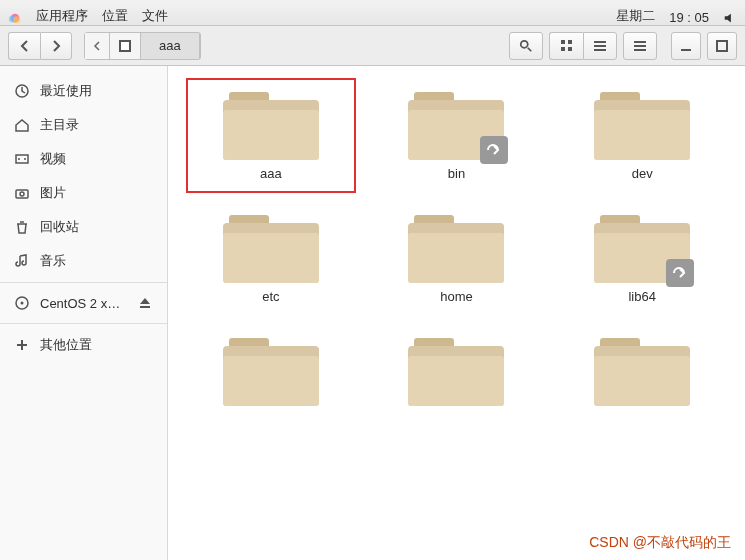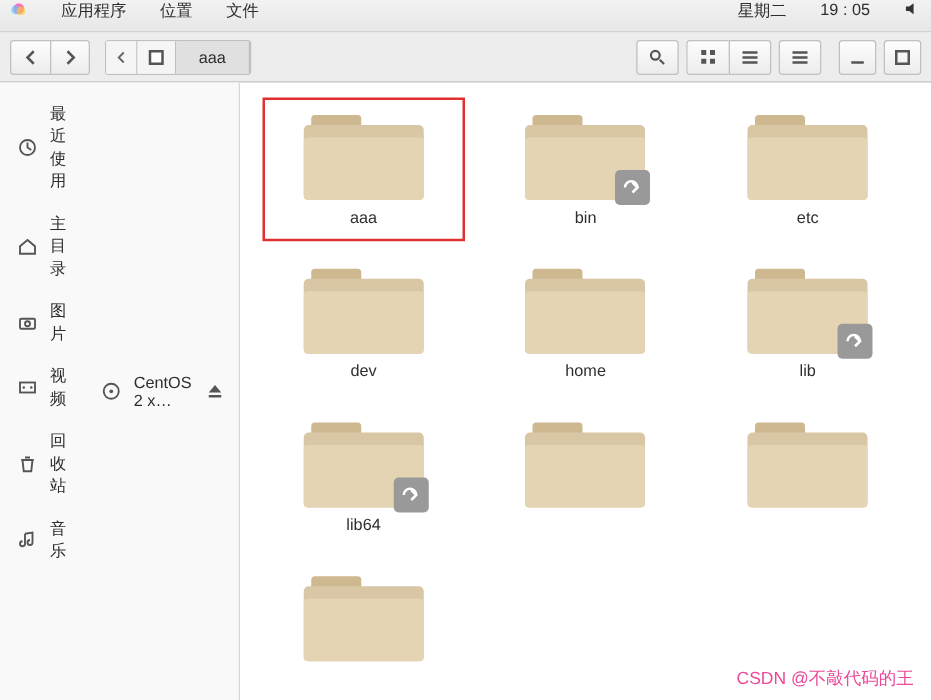--- a/index.html
+++ b/index.html
@@ -1,50 +1,50 @@
 <!DOCTYPE html>
 <html><head>
 <meta charset="utf-8">
 <style>
 *{box-sizing:border-box;margin:0;padding:0;font-family:sans-serif;font-size:13px;color:#2e2e2e}
 body{width:745px;height:560px;background:#fff;position:relative;overflow:hidden}
-.topbar{height:26px;background:linear-gradient(#f2f2f2,#e7e7e7);border-bottom:1px solid #c5c5c5;display:flex;align-items:flex-start;padding:0 8px;gap:27px}
+.topbar{height:26px;background:linear-gradient(#f2f2f2,#e7e7e7);border-bottom:1px solid #c5c5c5;display:flex;align-items:flex-end;padding:0 8px;gap:14px}
 .topbar .icon{width:14px;height:14px}
 .topbar .spacer{flex:1}
 .toolbar{height:40px;background:#ededed;border-bottom:1px solid #c5c5c5;display:flex;align-items:center;padding:0 8px;gap:6px}
 .btn{height:28px;border:1px solid #c0c0c0;background:linear-gradient(#fdfdfd,#ececec);border-radius:3px;display:flex;align-items:center;justify-content:center;cursor:pointer}
 .btn-pair{display:flex}
 .btn-pair .btn:first-child{border-radius:3px 0 0 3px;border-right:none}
 .btn-pair .btn:last-child{border-radius:0 3px 3px 0}
 .nav-btn{width:32px}
 .path-box{height:28px;border:1px solid #c0c0c0;border-radius:3px;background:#e8e8e8;display:flex;align-items:center;margin-left:6px;flex:0 0 auto}
 .path-seg{padding:0 8px;height:26px;display:flex;align-items:center;border-right:1px solid #c0c0c0}
 .path-seg.icon-seg{background:#f5f5f5}
 .path-seg.active{background:#e0e0e0}
 .toolbar .spacer{flex:1}
 .view-btn{width:34px}
 .min-btn{width:30px}
 .body-wrap{display:flex;height:calc(100% - 66px)}
-.sidebar{width:192px;background:#f9f9f9;border-right:1px solid #d8d8d8;padding:8px 0;display:flex;}
+.sidebar{width:168px;background:#f9f9f9;border-right:1px solid #d8d8d8;padding:8px 0;display:flex;flex-direction:column}
 .side-item{display:flex;align-items:center;gap:10px;padding:8px 14px;cursor:pointer}
 .side-icon{width:16px;height:16px;display:flex;align-items:center;justify-content:center}
 .side-sep{height:1px;background:#ddd;margin:4px 0}
 .side-item .eject{margin-left:auto}
 .main{flex:1;overflow:auto;padding:14px 20px}
 .grid{display:grid;grid-template-columns:repeat(3,1fr);gap:12px 20px}
 .item{display:flex;flex-direction:column;align-items:center;gap:6px;padding:10px 4px;cursor:pointer}
 .item.highlighted{outline:2px solid #e03030}
 .folder{width:96px;height:70px;position:relative}
 .folder-back{position:absolute;width:96px;height:60px;bottom:0;background:#d9c6a5;border-radius:4px}
 .folder-tab{position:absolute;width:40px;height:16px;top:2px;left:6px;background:#cdb890;border-radius:3px 3px 0 0}
 .folder-front{position:absolute;width:96px;height:50px;bottom:0;background:#e5d4b3;border-radius:3px}
 .link-badge{position:absolute;right:-4px;bottom:-4px;width:28px;height:28px;background:#999;border-radius:4px;display:flex;align-items:center;justify-content:center}
 .file-icon{width:72px;height:86px;border:1px solid #ccc;background:#fff;position:relative;padding:8px}
 .file-line{height:2px;background:#c9c9c9;margin-bottom:3px}
-.watermark{position:absolute;right:14px;bottom:8px;color:#ec4899;font-size:14px}
+.watermark{position:absolute;right:14px;bottom:8px;color:#c2410c;font-size:14px}
 svg{display:block}
 </style>
 </head>
 <body>
 
 <div class="topbar">
   <span class="icon">
     <svg viewBox="0 0 16 16" width="14" height="14">
         <circle cx="8" cy="8" r="5" fill="#f29" opacity=".6"></circle>
         <circle cx="5" cy="9" r="4" fill="#5cf" opacity=".6"></circle>
@@ -151,35 +151,35 @@
           <span class="side-icon">
             <svg width="16" height="16" viewBox="0 0 16 16">
               <path d="M2 8l6-5 6 5v6H2z" stroke="#555" stroke-width="1.5" fill="none"></path>
             </svg>
           </span>
           <span>主目录</span>
         </div>
         <div class="side-item">
           <span class="side-icon">
             <svg width="16" height="16" viewBox="0 0 16 16">
-              <rect x="2" y="5" width="12" height="8" rx="1" stroke="#555" stroke-width="1.5" fill="none"></rect>
-              <circle cx="8" cy="9" r="2" stroke="#555" stroke-width="1.5" fill="none"></circle>
-            </svg>
-          </span>
-          <span>图片</span>
-        </div>
-        <div class="side-item">
-          <span class="side-icon">
-            <svg width="16" height="16" viewBox="0 0 16 16">
               <rect x="2" y="4" width="12" height="8" stroke="#555" stroke-width="1.5" fill="none"></rect>
               <circle cx="5" cy="8" r="1" fill="#555"></circle>
               <circle cx="11" cy="8" r="1" fill="#555"></circle>
             </svg>
           </span>
           <span>视频</span>
+        </div>
+        <div class="side-item">
+          <span class="side-icon">
+            <svg width="16" height="16" viewBox="0 0 16 16">
+              <rect x="2" y="5" width="12" height="8" rx="1" stroke="#555" stroke-width="1.5" fill="none"></rect>
+              <circle cx="8" cy="9" r="2" stroke="#555" stroke-width="1.5" fill="none"></circle>
+            </svg>
+          </span>
+          <span>图片</span>
         </div>
         <div class="side-item">
           <span class="side-icon">
             <svg width="16" height="16" viewBox="0 0 16 16">
               <path d="M4 5h8l-1 9H5zM3 5h10M6 3h4" stroke="#555" stroke-width="1.5" fill="none"></path>
             </svg>
           </span>
           <span>回收站</span>
         </div>
         <div class="side-item">
@@ -201,20 +201,28 @@
       </span>
       <span>CentOS 2 x…</span>
       <span class="eject side-icon">
         <svg width="14" height="14" viewBox="0 0 14 14">
             <path d="M7 2L2 8h10z" fill="#555"></path>
             <rect x="2" y="10" width="10" height="2" fill="#555"></rect>
           </svg>
       </span>
     </div>
     <div class="side-sep"></div>
+    <div class="side-item">
+      <span class="side-icon">
+        <svg width="14" height="14" viewBox="0 0 14 14">
+            <path d="M7 2v10M2 7h10" stroke="#555" stroke-width="2"></path>
+          </svg>
+      </span>
+      <span>其他位置</span>
+    </div>
   </div>
 
   <div class="main">
     <div class="grid" id="grid">
         <div class="item highlighted">
           <div class="folder">
             <div class="folder-tab"></div>
             <div class="folder-back"></div>
             <div class="folder-front"></div>
           </div>
@@ -232,62 +240,49 @@
             </div>
           </div>
           <span>bin</span>
         </div>
         <div class="item">
           <div class="folder">
             <div class="folder-tab"></div>
             <div class="folder-back"></div>
             <div class="folder-front"></div>
           </div>
+          <span>dev</span>
+        </div>
+        <div class="item">
+          <div class="folder">
+            <div class="folder-tab"></div>
+            <div class="folder-back"></div>
+            <div class="folder-front"></div>
+          </div>
           <span>etc</span>
-        </div>
-        <div class="item">
-          <div class="folder">
-            <div class="folder-tab"></div>
-            <div class="folder-back"></div>
-            <div class="folder-front"></div>
-          </div>
-          <span>dev</span>
         </div>
         <div class="item">
           <div class="folder">
             <div class="folder-tab"></div>
             <div class="folder-back"></div>
             <div class="folder-front"></div>
           </div>
           <span>home</span>
         </div>
         <div class="item">
           <div class="folder">
             <div class="folder-tab"></div>
             <div class="folder-back"></div>
             <div class="folder-front"></div>
             <div class="link-badge">
               <svg width="18" height="18" viewBox="0 0 18 18">
                 <path d="M3 9a5 5 0 0110 0M9 5l4 4-4 4" stroke="#fff" stroke-width="2" fill="none"></path>
               </svg>
             </div>
           </div>
-          <span>lib</span>
-        </div>
-        <div class="item">
-          <div class="folder">
-            <div class="folder-tab"></div>
-            <div class="folder-back"></div>
-            <div class="folder-front"></div>
-            <div class="link-badge">
-              <svg width="18" height="18" viewBox="0 0 18 18">
-                <path d="M3 9a5 5 0 0110 0M9 5l4 4-4 4" stroke="#fff" stroke-width="2" fill="none"></path>
-              </svg>
-            </div>
-          </div>
           <span>lib64</span>
         </div>
         <div class="item">
           <div class="folder">
             <div class="folder-tab"></div>
             <div class="folder-back"></div>
             <div class="folder-front"></div>
           </div>
           <span></span>
         </div>

